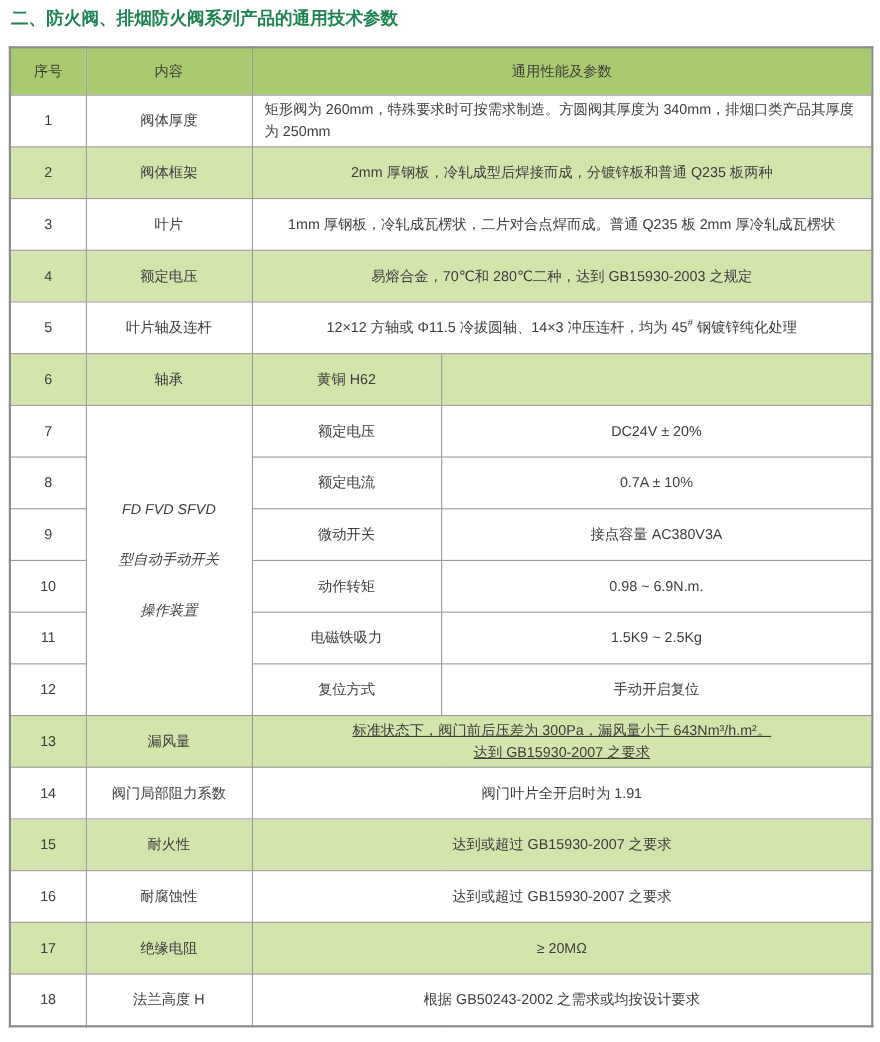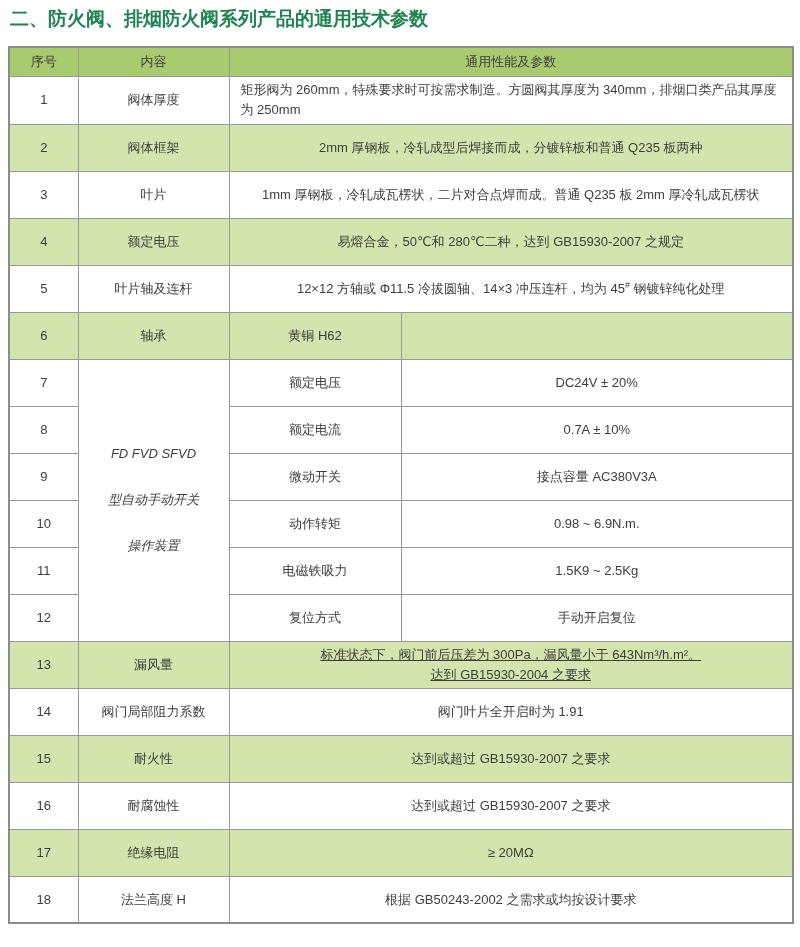--- a/index.html
+++ b/index.html
@@ -11,21 +11,21 @@
     color: var(--text, #3d3d3d);
   }
   .page {
     width: 800px;
     min-height: 947px;
     box-sizing: border-box;
     padding: 6px 8px 10px 8px;
   }
   .page-title {
     color: var(--title_green, #1e8251);
-    font-size: 19px;
+    font-size: 16px;
     font-weight: bold;
     margin: 2px 0 15px 2px;
     line-height: 1.2;
   }
   table.spec-table {
     border-collapse: collapse;
     width: 784px;
     table-layout: fixed;
     border: 2px solid var(--outer_border, #8c8c8c);
   }
@@ -33,21 +33,21 @@
     border: 1px solid var(--border, #999999);
     font-size: 13px;
     font-weight: normal;
     text-align: center;
     vertical-align: middle;
     padding: 3px 6px;
     line-height: 1.55;
     box-sizing: border-box;
     overflow: hidden;
   }
-  .spec-table thead tr { height: 30px; }
+  .spec-table thead tr { height: 43px; }
   .spec-table thead th { background: var(--header_bg, #a9cb70); }
   .spec-table tbody tr { height: 47px; }
   .spec-table tr.green td { background: var(--stripe_bg, #d3e5ac); }
   .spec-table td.left {
     text-align: left;
     padding-left: 11px;
     padding-right: 11px;
   }
   .group-cell div { line-height: 46px; white-space: nowrap; font-style: italic; }
   .two-line div { line-height: 1.55; text-decoration: underline; }
@@ -85,21 +85,21 @@
         <td colspan="2">2mm 厚钢板，冷轧成型后焊接而成，分镀锌板和普通 Q235 板两种</td>
       </tr>
       <tr>
         <td>3</td>
         <td>叶片</td>
         <td colspan="2">1mm 厚钢板，冷轧成瓦楞状，二片对合点焊而成。普通 Q235 板 2mm 厚冷轧成瓦楞状</td>
       </tr>
       <tr class="green">
         <td>4</td>
         <td>额定电压</td>
-        <td colspan="2">易熔合金，50℃和 280℃二种，达到 GB15930-2007 之规定</td>
+        <td colspan="2">易熔合金，70℃和 280℃二种，达到 GB15930-2003 之规定</td>
       </tr>
       <tr>
         <td>5</td>
         <td>叶片轴及连杆</td>
         <td colspan="2"><span>12×12 方轴或 Φ11.5 冷拔圆轴、14×3 冲压连杆，均为 45</span><sup>#</sup><span> 钢镀锌纯化处理</span></td>
       </tr>
       <tr class="green">
         <td>6</td>
         <td>轴承</td>
         <td>黄铜 H62</td>
@@ -138,21 +138,21 @@
       <tr>
         <td>12</td>
         <td>复位方式</td>
         <td>手动开启复位</td>
       </tr>
       <tr class="green">
         <td>13</td>
         <td>漏风量</td>
         <td colspan="2" class="two-line">
           <div>标准状态下，阀门前后压差为 300Pa，漏风量小于 643Nm³/h.m²。</div>
-          <div>达到 GB15930-2004 之要求</div>
+          <div>达到 GB15930-2007 之要求</div>
         </td>
       </tr>
       <tr>
         <td>14</td>
         <td>阀门局部阻力系数</td>
         <td colspan="2">阀门叶片全开启时为 1.91</td>
       </tr>
       <tr class="green">
         <td>15</td>
         <td>耐火性</td>

